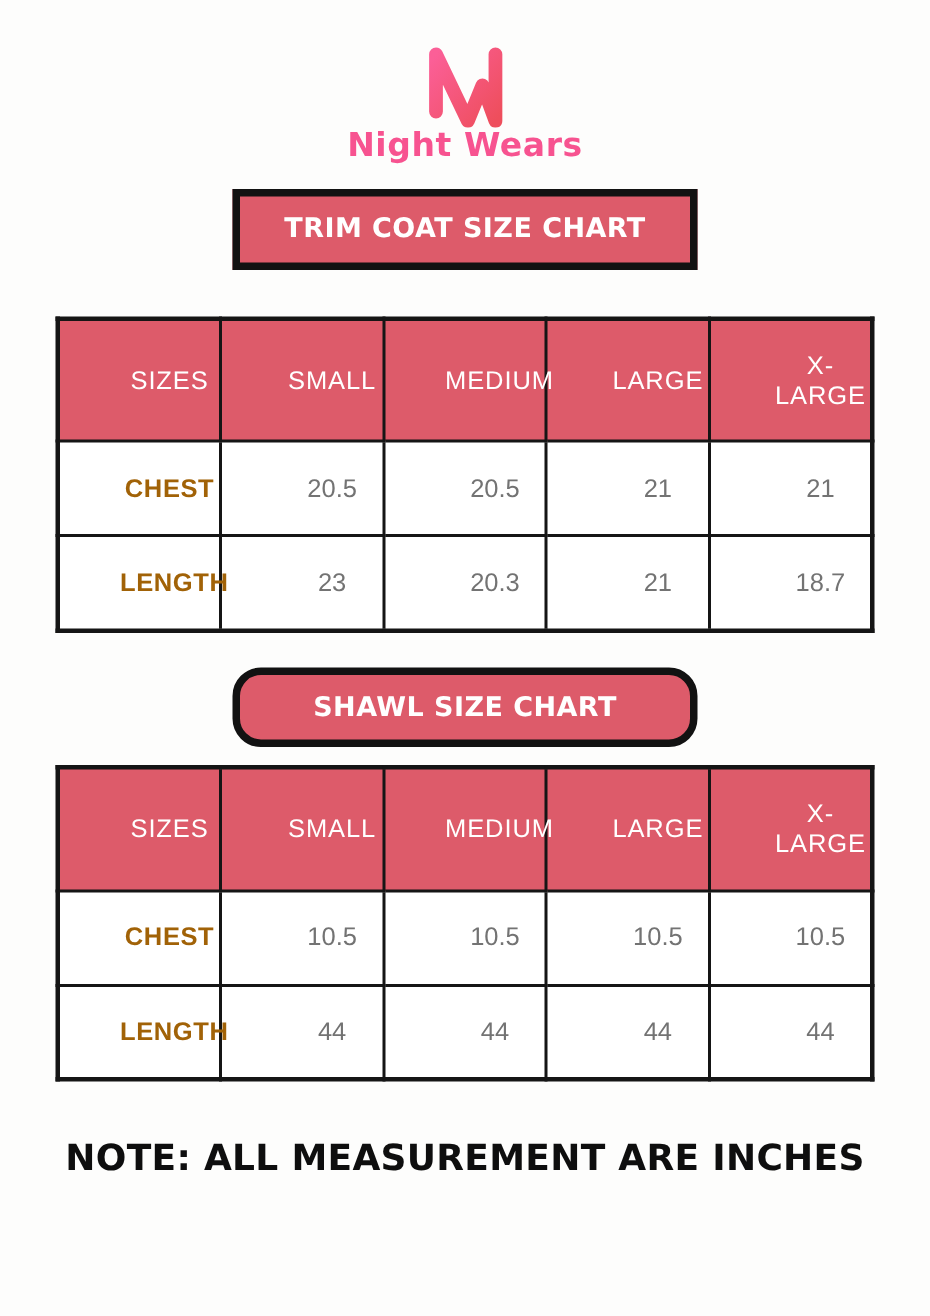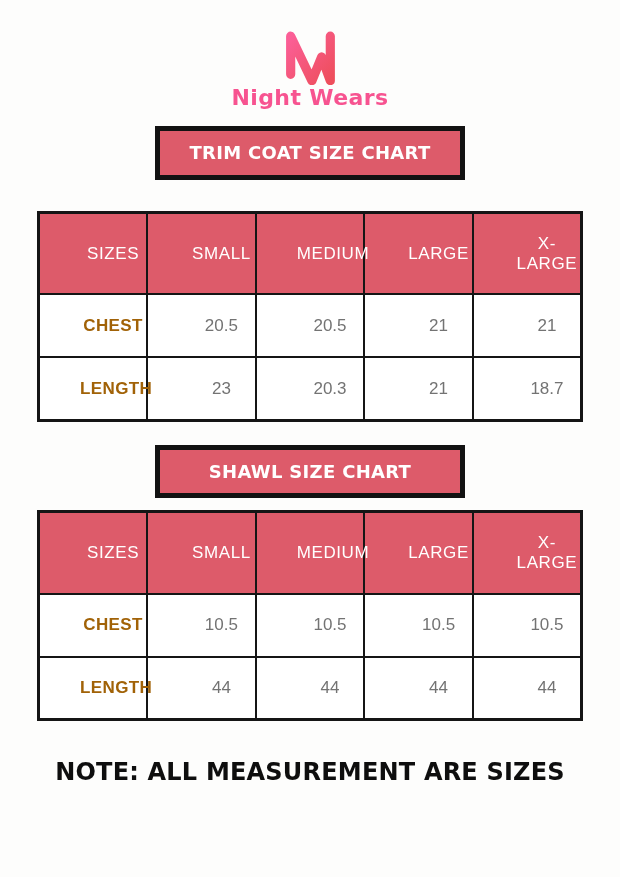--- a/index.html
+++ b/index.html
@@ -46,21 +46,21 @@
     background: var(--accent);
     border: 5px solid #121212;
     color: var(--header-text);
     font-family: "DejaVu Sans", sans-serif;
     font-weight: 700;
     font-size: 18px;
     letter-spacing: 0.3px;
     text-align: center;
     line-height: 1.2;
   }
-  .banner.second { margin-top: 23px; }
+  .banner.second { margin-top: 23px; border-radius: 19px; }
   table.size-table {
     margin-top: 31px;
     width: 546px;
     table-layout: fixed;
     border-collapse: collapse;
     border: 3px solid var(--border);
     background: #FFFFFF;
   }
   table.size-table.second { margin-top: 12px; }
   .size-table th, .size-table td {
@@ -165,15 +165,15 @@
       <tr>
         <td class="row-label">LENGTH</td>
         <td>44</td>
         <td>44</td>
         <td>44</td>
         <td>44</td>
       </tr>
     </tbody>
   </table>
 
-  <div class="note">NOTE: ALL MEASUREMENT ARE SIZES</div>
+  <div class="note">NOTE: ALL MEASUREMENT ARE INCHES</div>
 
 </div>
 
 </body></html>

